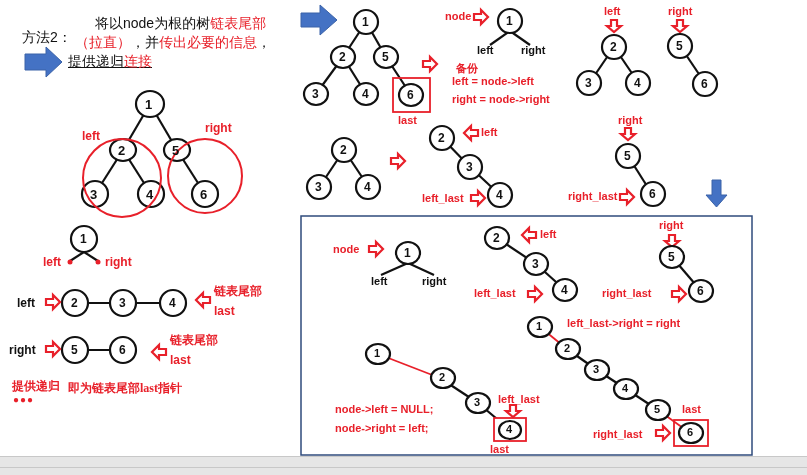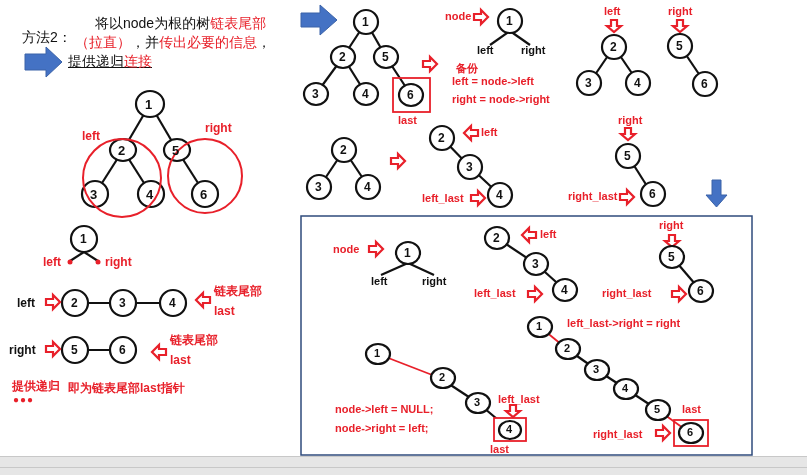--- a/index.html
+++ b/index.html
@@ -232,21 +232,21 @@
 <div class="txt red" style="left:214px;top:285px;font-size:12px;">链表尾部</div>
 <div class="txt red" style="left:214px;top:305px;font-size:12px;">last</div>
 
 <div class="txt blk" style="left:9px;top:344px;font-size:12px;">right</div>
 <div class="txt blk" style="left:71px;top:344px;font-size:12px;">5</div>
 <div class="txt blk" style="left:119px;top:344px;font-size:12px;">6</div>
 <div class="txt red" style="left:170px;top:334px;font-size:12px;">链表尾部</div>
 <div class="txt red" style="left:170px;top:354px;font-size:12px;">last</div>
 
 <div class="txt red" style="left:12px;top:380px;font-size:12px;">提供递归</div>
-<div class="txt red" style="left:68px;top:382px;font-size:12px;">即为链表尾部last指针</div>
+<div class="txt red" style="left:68px;top:382px;font-size:12px;font-family:Liberation Serif, serif;">即为链表尾部last指针</div>
 <div class="txt red" style="left:13px;top:395px;font-size:10px;letter-spacing:1px;">●●●</div>
 
 <div class="txt blk" style="left:362px;top:16px;font-size:12px;">1</div>
 <div class="txt blk" style="left:339px;top:51px;font-size:12px;">2</div>
 <div class="txt blk" style="left:382px;top:51px;font-size:12px;">5</div>
 <div class="txt blk" style="left:312px;top:88px;font-size:12px;">3</div>
 <div class="txt blk" style="left:362px;top:88px;font-size:12px;">4</div>
 <div class="txt blk" style="left:407px;top:89px;font-size:12px;">6</div>
 <div class="txt red" style="left:398px;top:115px;font-size:11px;">last</div>
 

